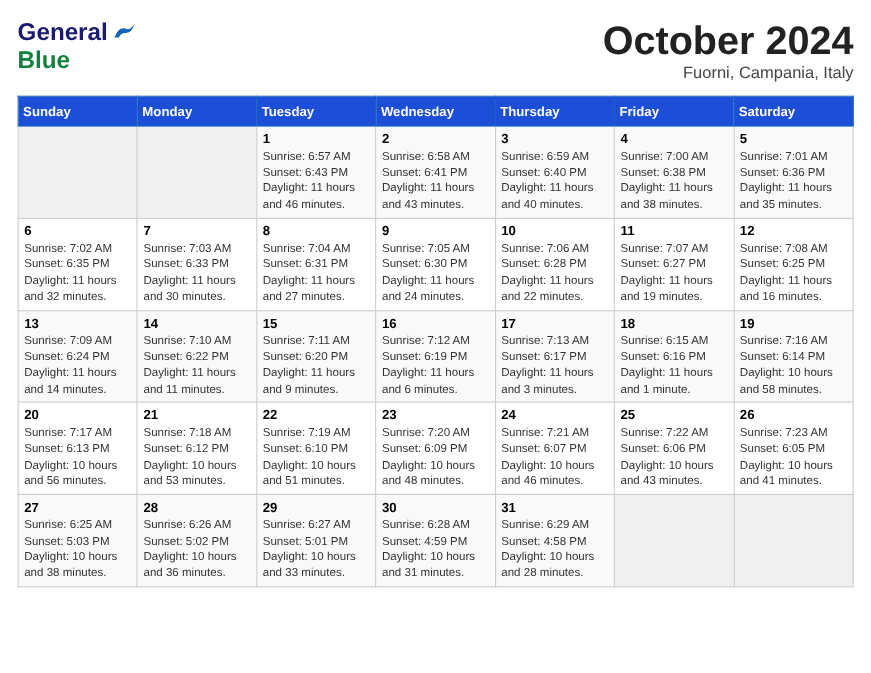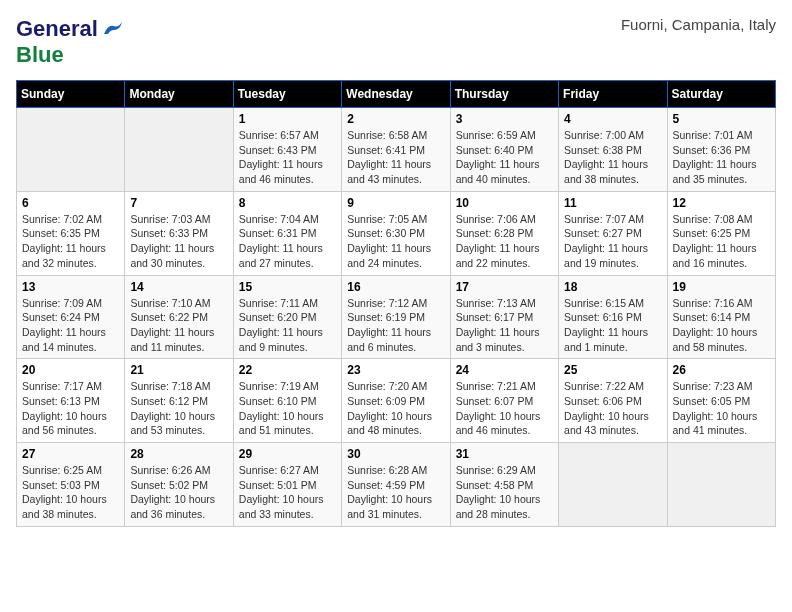--- a/index.html
+++ b/index.html
@@ -38,21 +38,21 @@
     .subtitle {
       font-size: 15px;
       color: #444;
     }
     .calendar {
       width: 100%;
       border-collapse: collapse;
       font-size: 11px;
     }
     .calendar thead th {
-      background: #000000;
+      background: #1d4ed8;
       color: #fff;
       padding: 6px 4px;
       text-align: left;
       font-size: 12px;
       font-weight: bold;
       border: 1px solid #1565c0;
     }
     .calendar tbody td {
       border: 1px solid #ccc;
       vertical-align: top;
@@ -91,20 +91,21 @@
       <span style="font-size:22px;font-weight:bold;color:#1a1a6e;">General</span>
       <svg width="22" height="18" viewBox="0 0 22 18">
         <path d="M2 14 Q6 4 12 6 Q16 8 20 2 Q18 10 12 10 Q8 10 6 14 Z" fill="#1565c0"></path>
       </svg>
     </div>
     <div>
       <span style="font-size:22px;font-weight:bold;color:#15803d;">Blue</span>
     </div>
   </div>
   <div class="title-block">
+    <div class="month-title">October 2024</div>
     <div class="subtitle">Fuorni, Campania, Italy</div>
   </div>
 </div>
 
 <table class="calendar">
   <thead>
     <tr>
     <th>Sunday</th>
         <th>Monday</th>
         <th>Tuesday</th>

